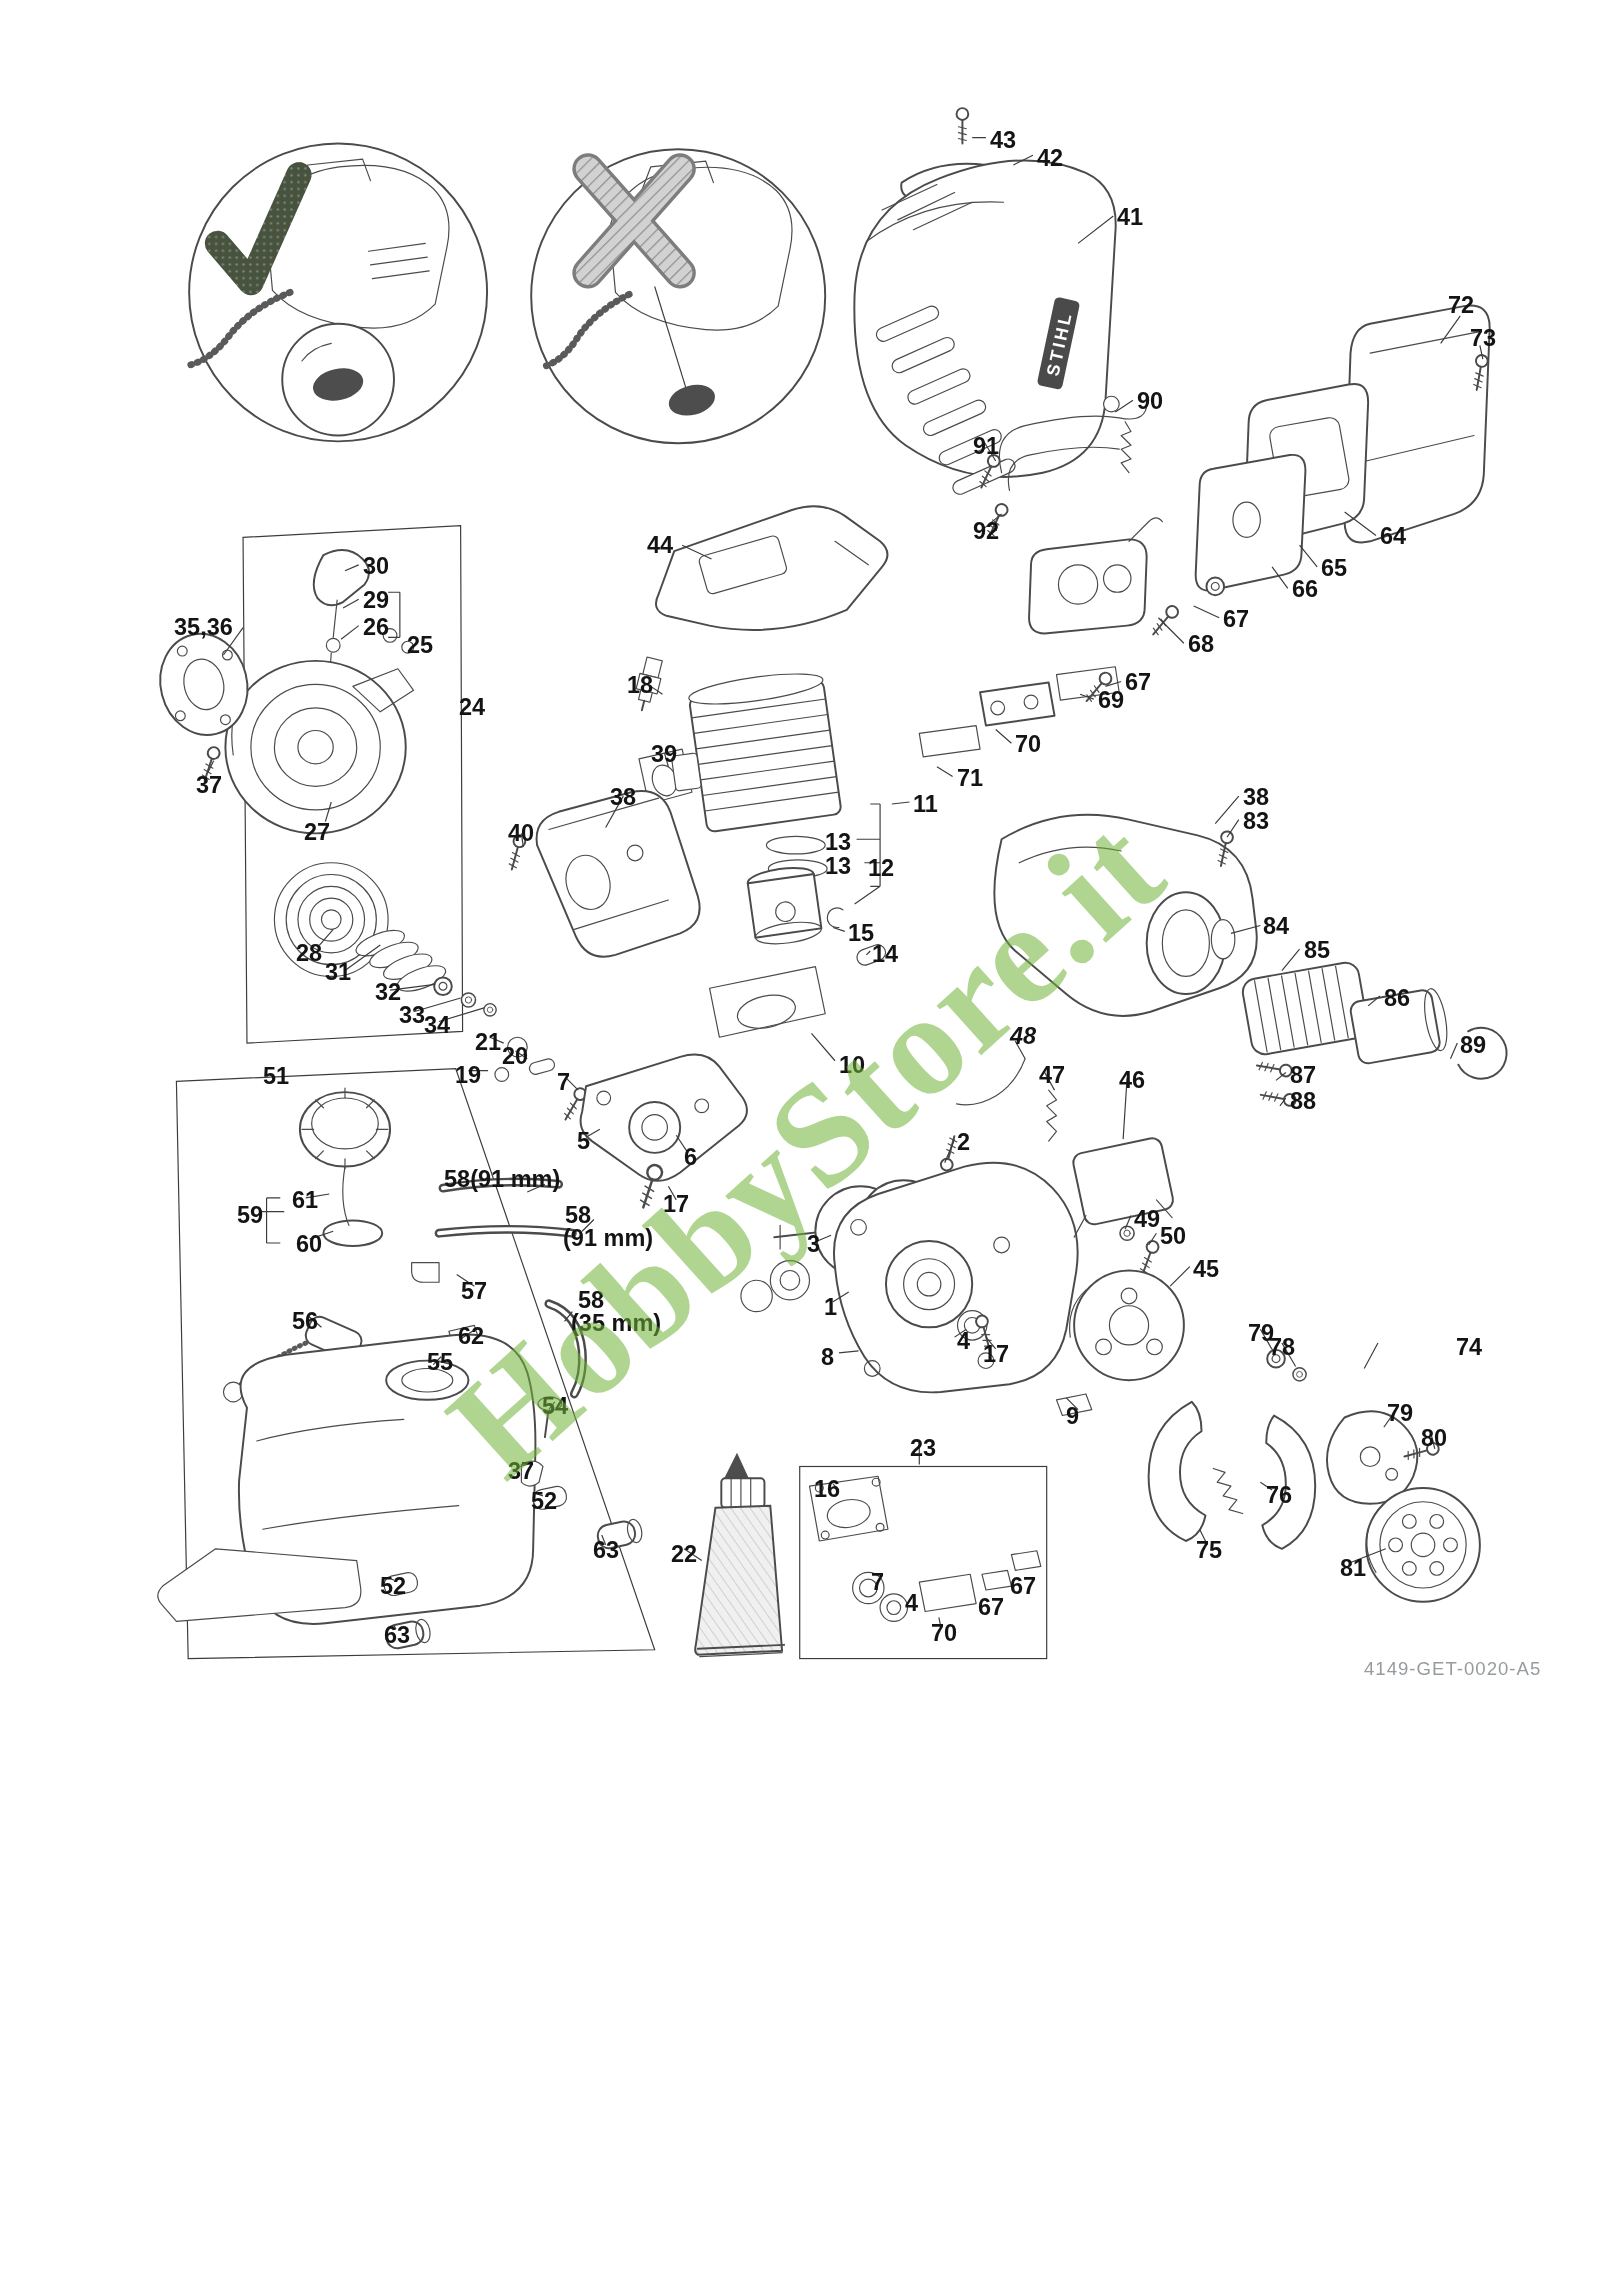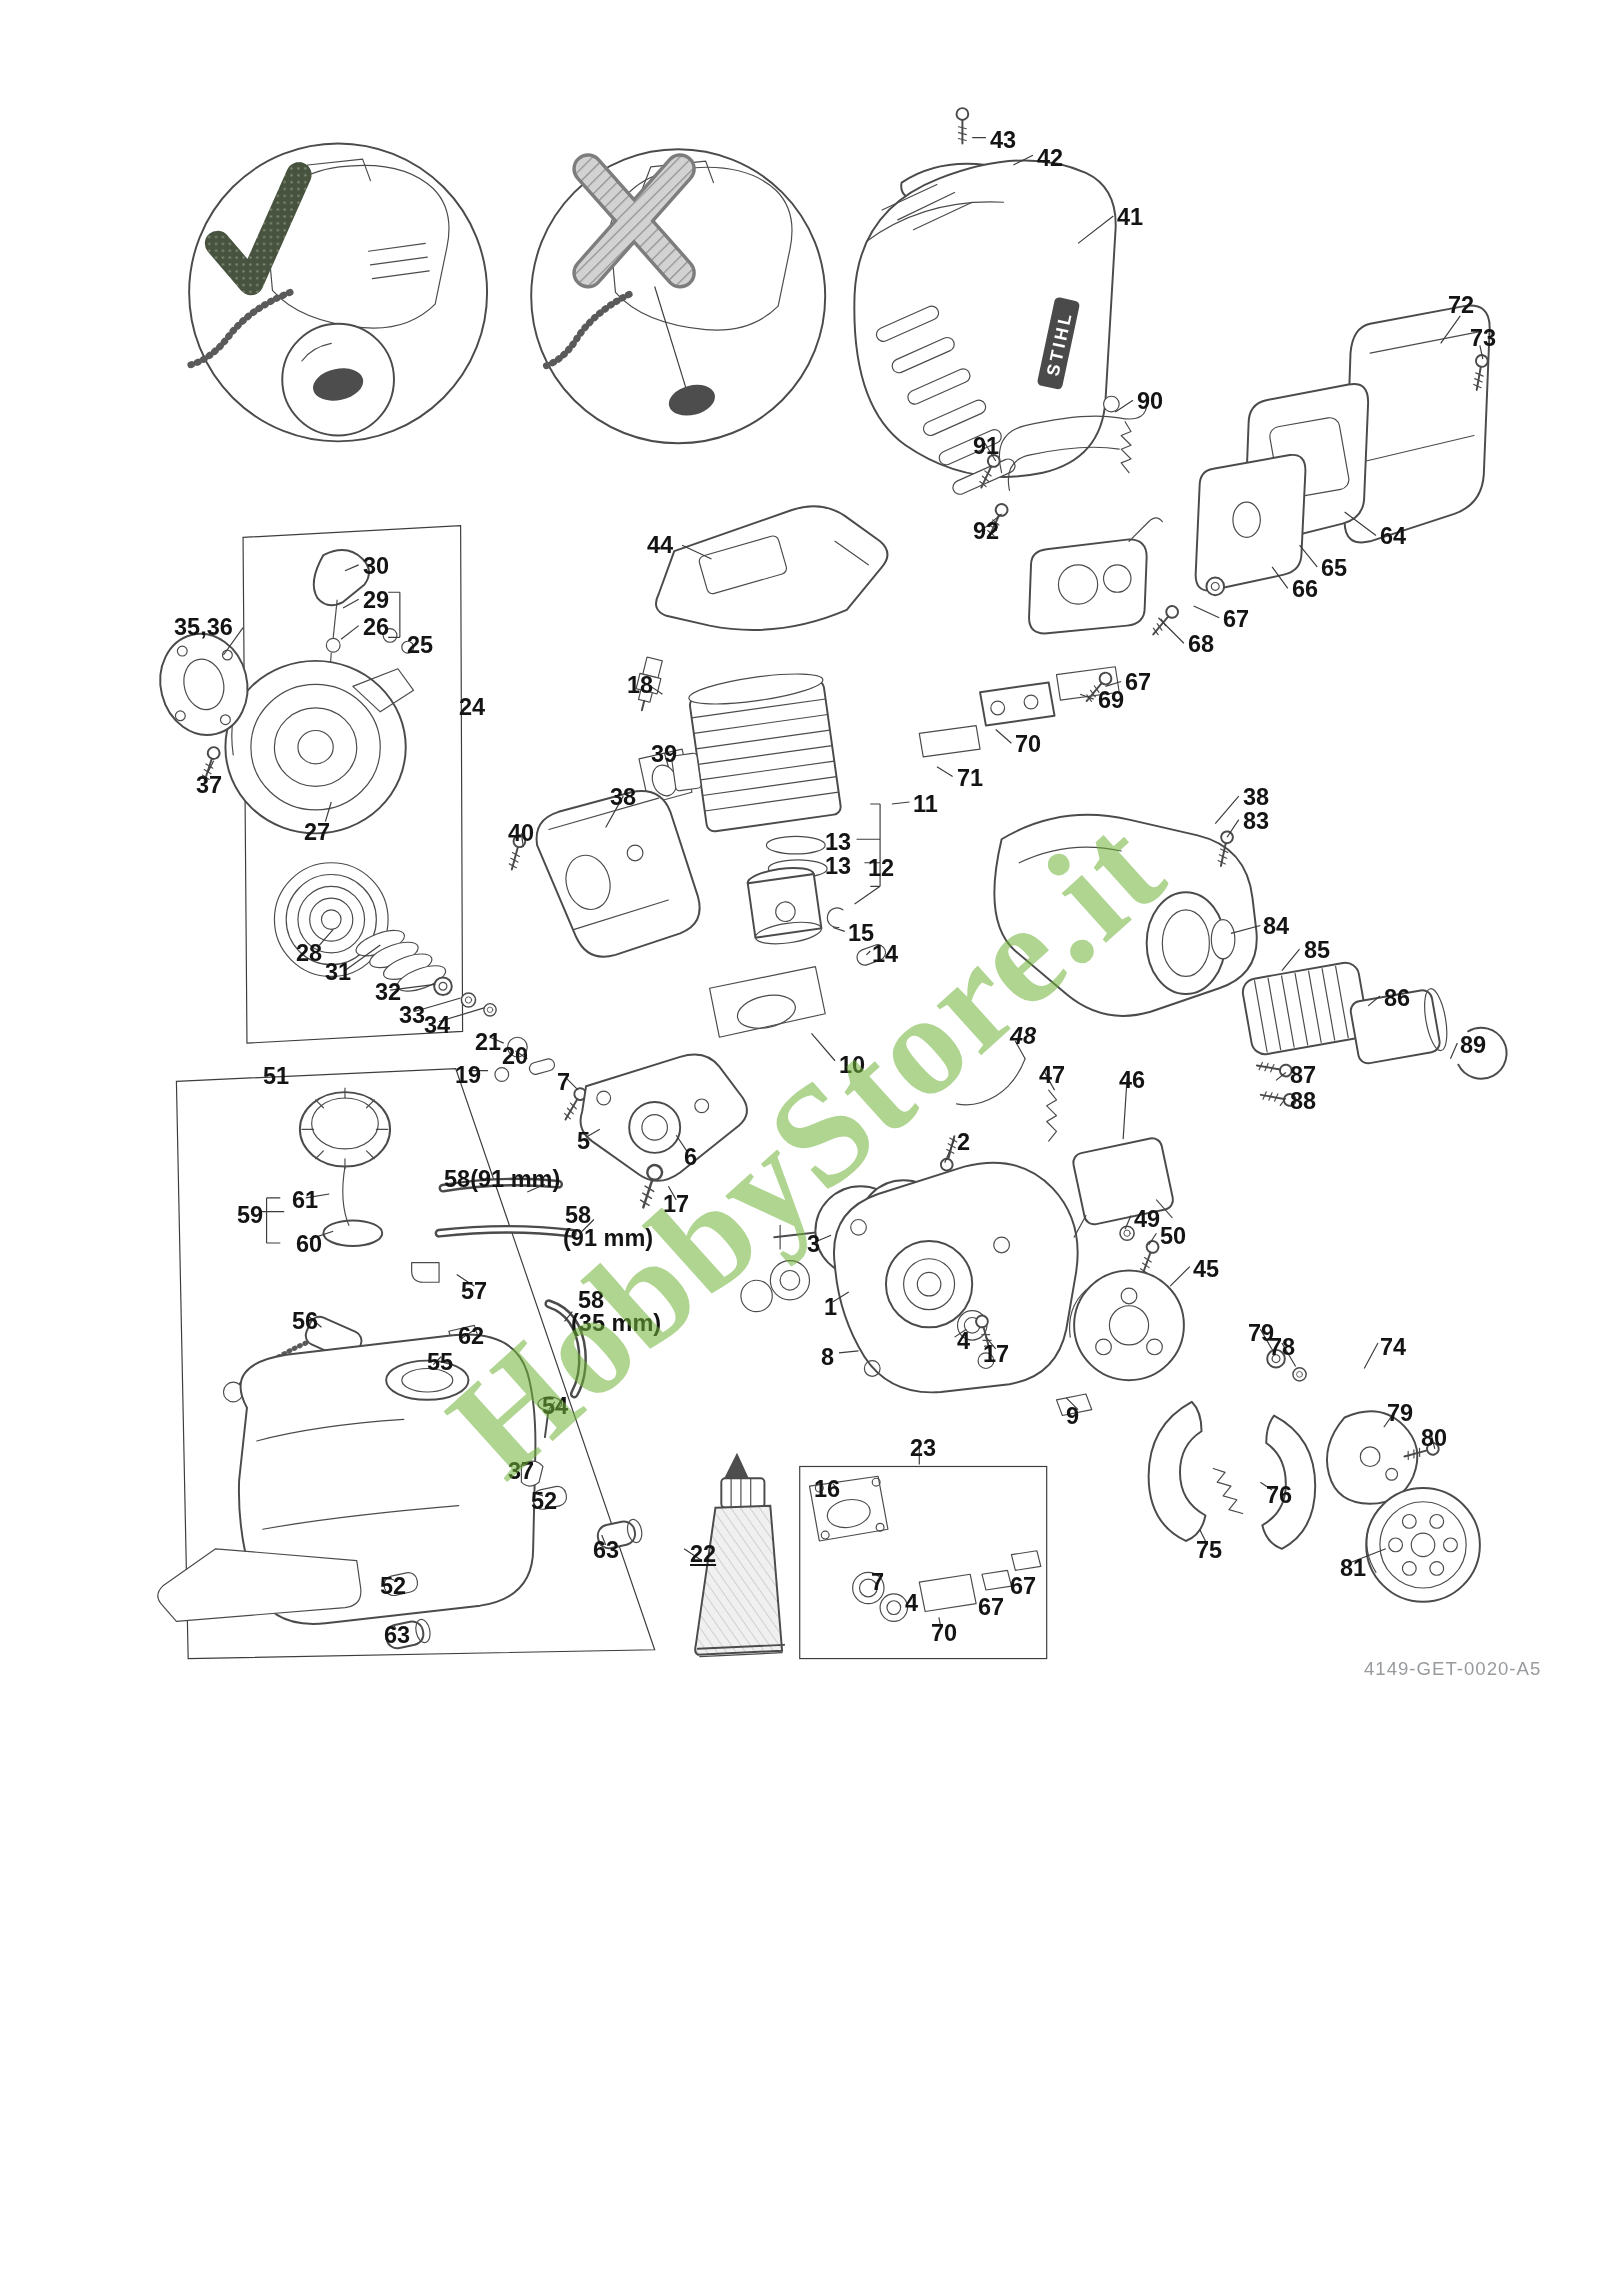--- a/index.html
+++ b/index.html
@@ -484,34 +484,34 @@
       <span class="part-label" style="left: 292px; top: 1308px;">56</span>
       <span class="part-label" style="left: 578px; top: 1287px;">58</span>
       <span class="part-label" style="left: 571px; top: 1310px;">(35 mm)</span>
       <span class="part-label" style="left: 458px; top: 1323px;">62</span>
       <span class="part-label" style="left: 957px; top: 1328px;">4</span>
       <span class="part-label" style="left: 427px; top: 1349px;">55</span>
       <span class="part-label" style="left: 821px; top: 1344px;">8</span>
       <span class="part-label" style="left: 983px; top: 1341px;">17</span>
       <span class="part-label" style="left: 1248px; top: 1320px;">79</span>
       <span class="part-label" style="left: 1269px; top: 1334px;">78</span>
-      <span class="part-label" style="left: 1380px; top: 1334px; text-align: center;">74</span>
+      <span class="part-label" style="left: 1456px; top: 1334px; text-align: center;">74</span>
       <span class="part-label" style="left: 542px; top: 1393px;">54</span>
       <span class="part-label" style="left: 1066px; top: 1403px;">9</span>
       <span class="part-label" style="left: 1387px; top: 1400px;">79</span>
       <span class="part-label" style="left: 1421px; top: 1425px;">80</span>
       <span class="part-label" style="left: 508px; top: 1458px;">37</span>
       <span class="part-label" style="left: 1266px; top: 1482px;">76</span>
       <span class="part-label" style="left: 531px; top: 1488px;">52</span>
       <span class="part-label" style="left: 910px; top: 1435px;">23</span>
       <span class="part-label" style="left: 814px; top: 1476px;">16</span>
       <span class="part-label" style="left: 1196px; top: 1537px;">75</span>
       <span class="part-label" style="left: 593px; top: 1537px;">63</span>
       <span class="part-label" style="left: 1340px; top: 1555px;">81</span>
-      <span class="part-label" style="left: 690px; top: 1541px; text-decoration: underline;">22</span>
+      <span class="part-label" style="left: 671px; top: 1541px;">22</span>
       <span class="part-label" style="left: 380px; top: 1573px;">52</span>
       <span class="part-label" style="left: 871px; top: 1569px;">7</span>
       <span class="part-label" style="left: 905px; top: 1590px;">4</span>
       <span class="part-label" style="left: 978px; top: 1594px;">67</span>
       <span class="part-label" style="left: 1010px; top: 1573px;">67</span>
       <span class="part-label" style="left: 384px; top: 1622px;">63</span>
       <span class="part-label" style="left: 931px; top: 1620px;">70</span>
     </div>
 
 <div class="watermark">HobbyStore.it</div>

